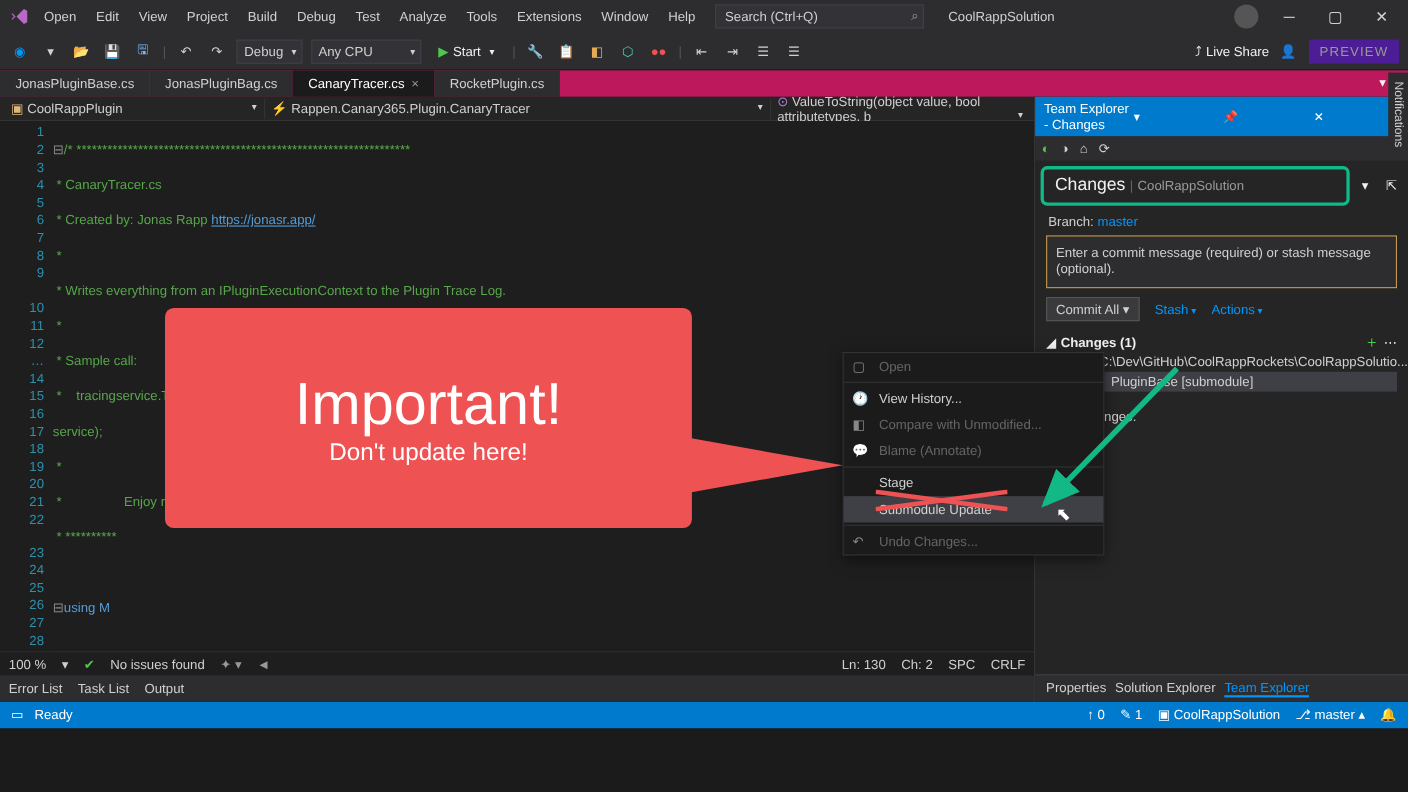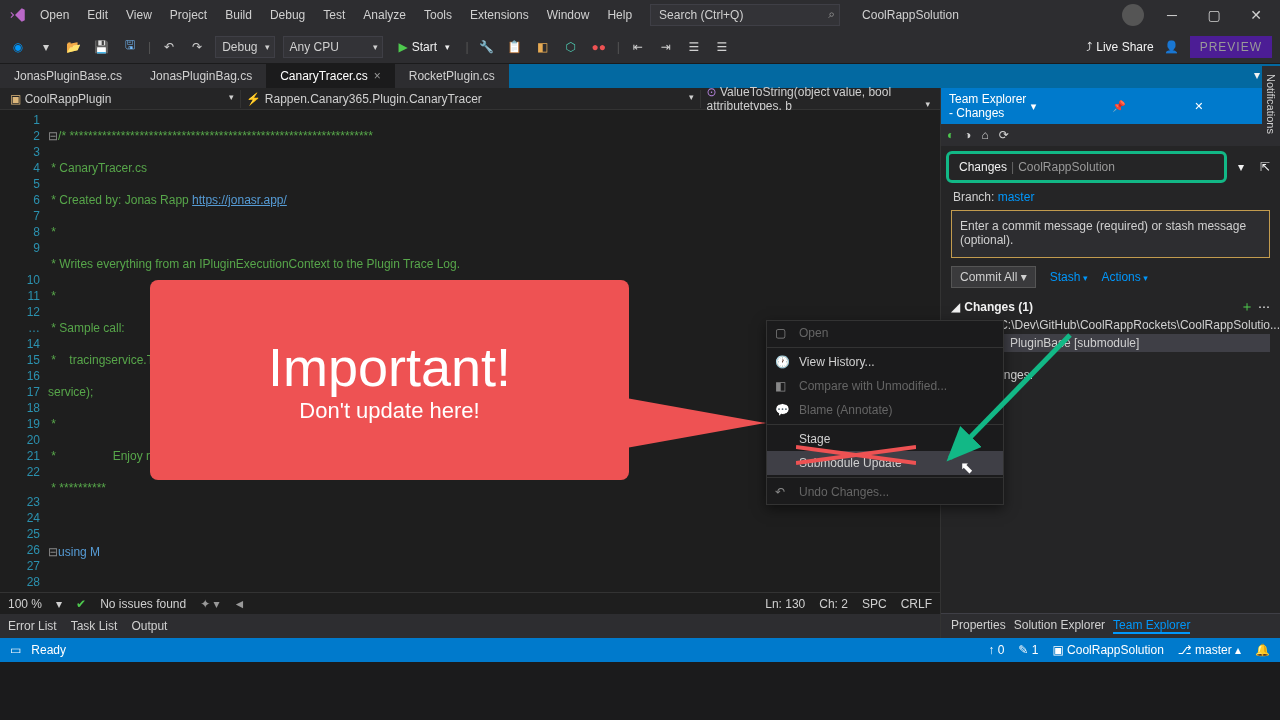--- a/index.html
+++ b/index.html
@@ -16,21 +16,21 @@
 .winbtn{width:28px;text-align:center;color:#d0d0d0;font-size:14px}
 .toolbar{height:34px;background:#2d2d30;display:flex;align-items:center;padding:0 8px;gap:8px;border-bottom:1px solid #1b1b1c}
 .tb-ico{width:20px;height:20px;display:inline-flex;align-items:center;justify-content:center;color:#d0d0d0}
 .tb-drop{background:#333337;border:1px solid #3f3f46;padding:2px 16px 2px 6px;color:#d0d0d0;position:relative;height:22px;display:inline-flex;align-items:center}
 .tb-drop::after{content:"▾";position:absolute;right:4px;font-size:9px}
 .start-btn{display:flex;align-items:center;gap:4px;color:#f0f0f0;padding:2px 8px}
 .play{color:#4ec94e}
 .toolbar-right{margin-left:auto;display:flex;align-items:center;gap:8px}
 .liveshare{display:flex;align-items:center;gap:4px}
 .preview-btn{background:#4c1d95;padding:4px 10px;color:#999;letter-spacing:1px}
-.tabs{height:24px;background:#0369a1;display:flex;align-items:stretch}
+.tabs{height:24px;background:#be185d;display:flex;align-items:stretch}
 .tab{padding:4px 14px;color:#d0d0d0;display:flex;align-items:center;background:#2d2d30}
 .tab.active{background:#1b1b1c;color:#fff}
 .tab.close::after{content:"×";margin-left:6px;color:#999}
 .navbar{height:22px;background:#252526;display:flex;align-items:center;border-bottom:1px solid #333;padding:0 4px}
 .navdrop{flex:1;padding:2px 6px;color:#d0d0d0;position:relative}
 .navdrop::after{content:"▾";position:absolute;right:6px;font-size:9px}
 .navdrop.mid{flex:2;border-left:1px solid #333;border-right:1px solid #333}
 .main{display:flex;height:550px}
 .editor{flex:1;background:#1e1e1e;font-family:Consolas,monospace;display:flex;overflow:hidden;position:relative}
 .gutter{width:48px;background:#1e1e1e;text-align:right;padding:2px 8px 2px 0;color:#2b91af;font-family:Consolas,monospace}
@@ -39,21 +39,21 @@
 .code div{height:16px}
 .c-comment{color:#57a64a}
 .c-link{color:#569cd6;text-decoration:underline}
 .c-key{color:#569cd6}
 .sidebar{width:340px;background:#252526;border-left:1px solid #333;display:flex;flex-direction:column}
 .panel-head{background:#007acc;color:#fff;padding:4px 8px;display:flex;align-items:center}
 .panel-head span{flex:1}
 .panel-head .ico{margin-left:4px;font-size:11px}
 .panel-toolbar{background:#2d2d30;padding:4px 6px;display:flex;gap:10px;color:#d0d0d0}
 .changes-title{border:3px solid #12b886;border-radius:6px;margin:5px;padding:6px 10px;display:flex;align-items:baseline;gap:4px}
-.changes-title .big{font-size:12px;font-weight:400}
+.changes-title .big{font-size:16px;font-weight:400}
 .changes-title .sub{color:#999}
 .branch-line{padding:2px 12px;color:#d0d0d0}
 .branch-line .br{color:#0097fb}
 .commit-box{margin:4px 10px;border:1px solid #c29b4e;background:#2d2d30;padding:8px;color:#d0d0d0;min-height:48px}
 .commit-row{padding:4px 10px;display:flex;gap:14px;align-items:center}
 .commit-btn{background:#3a3a3c;border:1px solid #555;padding:3px 8px;color:#d0d0d0;position:relative}
 .link-blue{color:#0097fb}
 .link-blue::after{content:" ▾";font-size:9px}
 .tree-sec{padding:6px 10px}
 .tree-head{display:flex;align-items:center;gap:4px}

